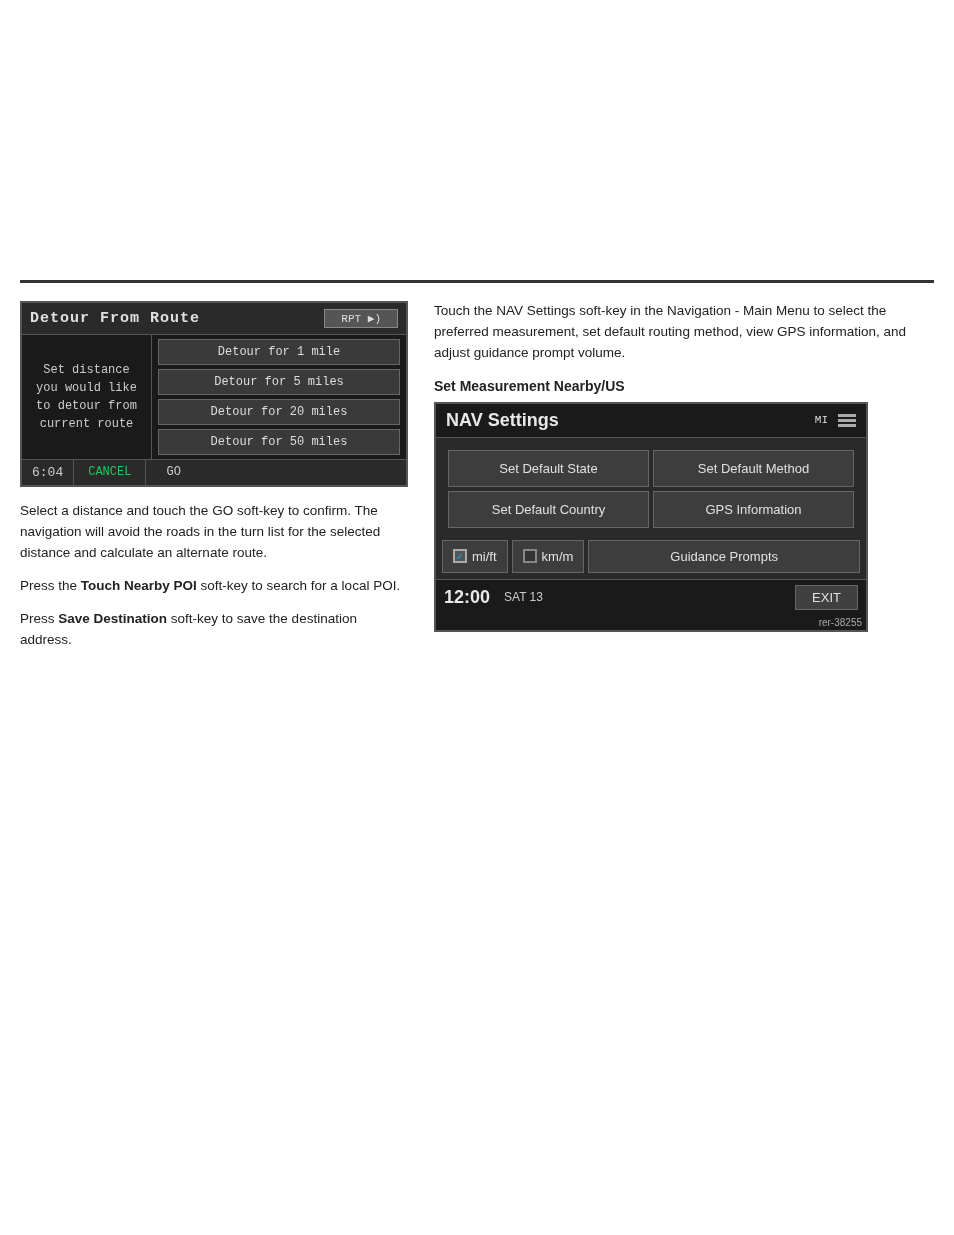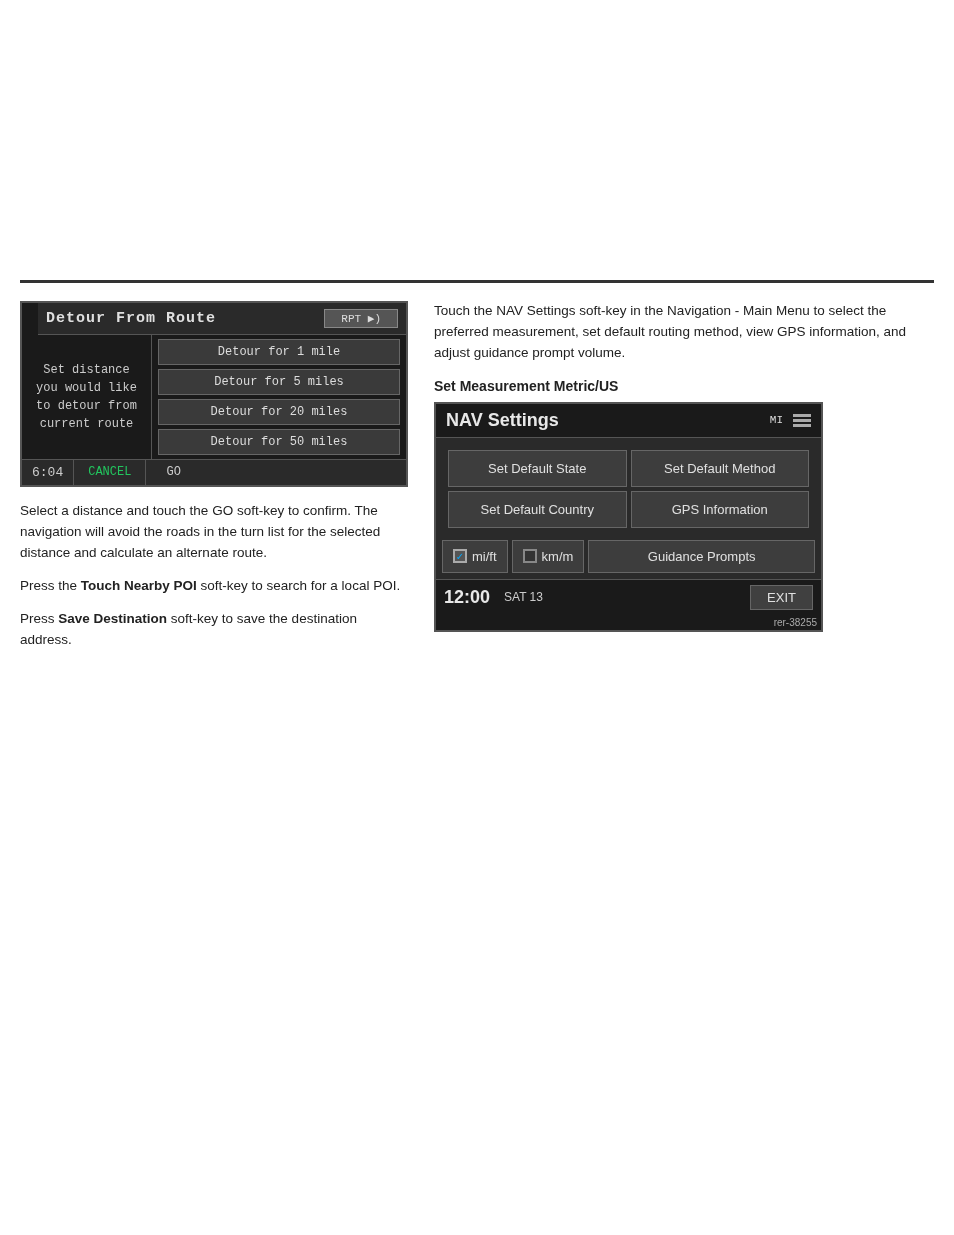--- a/index.html
+++ b/index.html
@@ -49,21 +49,20 @@
       width: 388px;
     }
 
     .detour-title-bar {
       display: flex;
       justify-content: space-between;
       align-items: center;
       background: #2a2a2a;
       border-bottom: 1px solid #555;
       padding: 6px 8px;
-      margin-left: 16px;
     }
 
     .detour-title {
       color: #e0e0e0;
       font-size: 15px;
       font-weight: bold;
       font-family: 'Courier New', monospace;
       letter-spacing: 1px;
     }
 
@@ -182,21 +181,21 @@
     .section-heading {
       font-weight: bold;
       font-size: 14px;
       margin-bottom: 8px;
     }
 
     
     .nav-screen {
       background: #2a2a2a;
       border: 2px solid #555;
-      width: 389px;
+      width: 434px;
     }
 
     .nav-title-bar {
       display: flex;
       justify-content: space-between;
       align-items: center;
       background: #1a1a1a;
       border-bottom: 1px solid #555;
       padding: 6px 10px;
     }
@@ -392,21 +391,21 @@
           <span>Press </span><span class="bold-text">Save Destination</span><span> soft-key to save the destination address.</span>
         </p>
       </div>
 
     </div>
 
     <div class="right-panel">
 
       <p class="right-text">Touch the NAV Settings soft-key in the Navigation - Main Menu to select the preferred measurement, set default routing method, view GPS information, and adjust guidance prompt volume.</p>
 
-      <p class="section-heading">Set Measurement Metric/US</p>
+      <p class="section-heading">Set Measurement Nearby/US</p>
 
       <div class="nav-screen">
 
         <div class="nav-title-bar">
           <span class="nav-title">NAV Settings</span>
           <div class="nav-title-icons">
             <span class="nav-mi-label">MI</span>
             <div class="nav-icon-bar">
               <div class="nav-icon-line"></div>
               <div class="nav-icon-line"></div>

